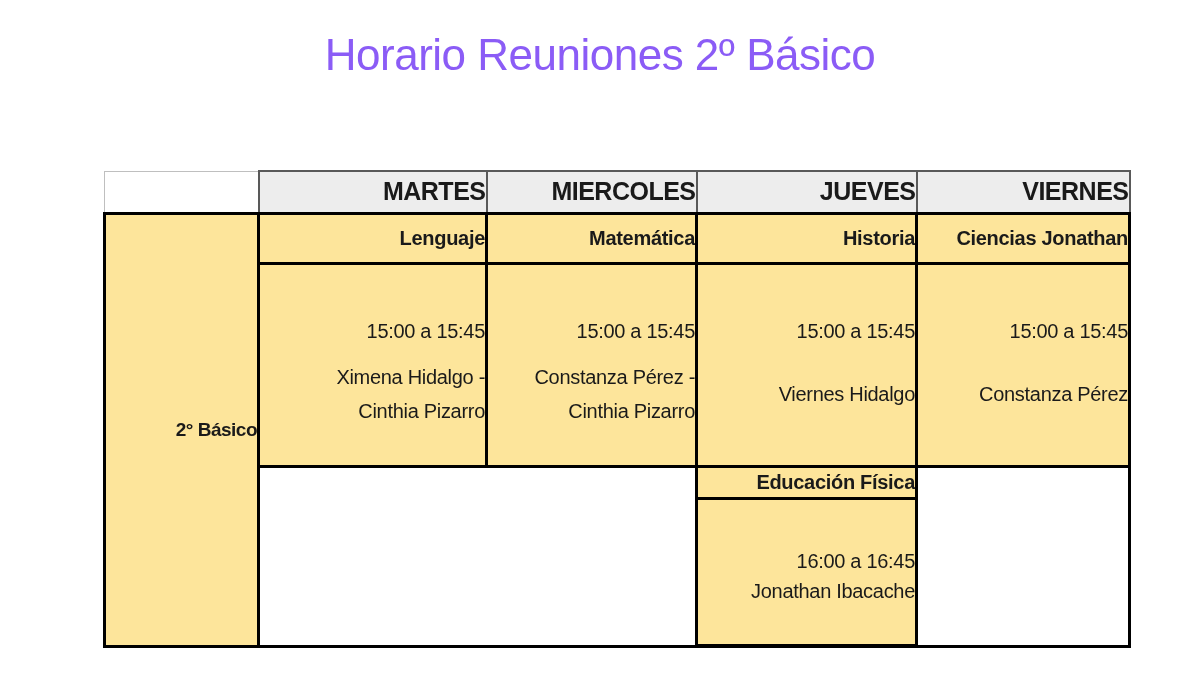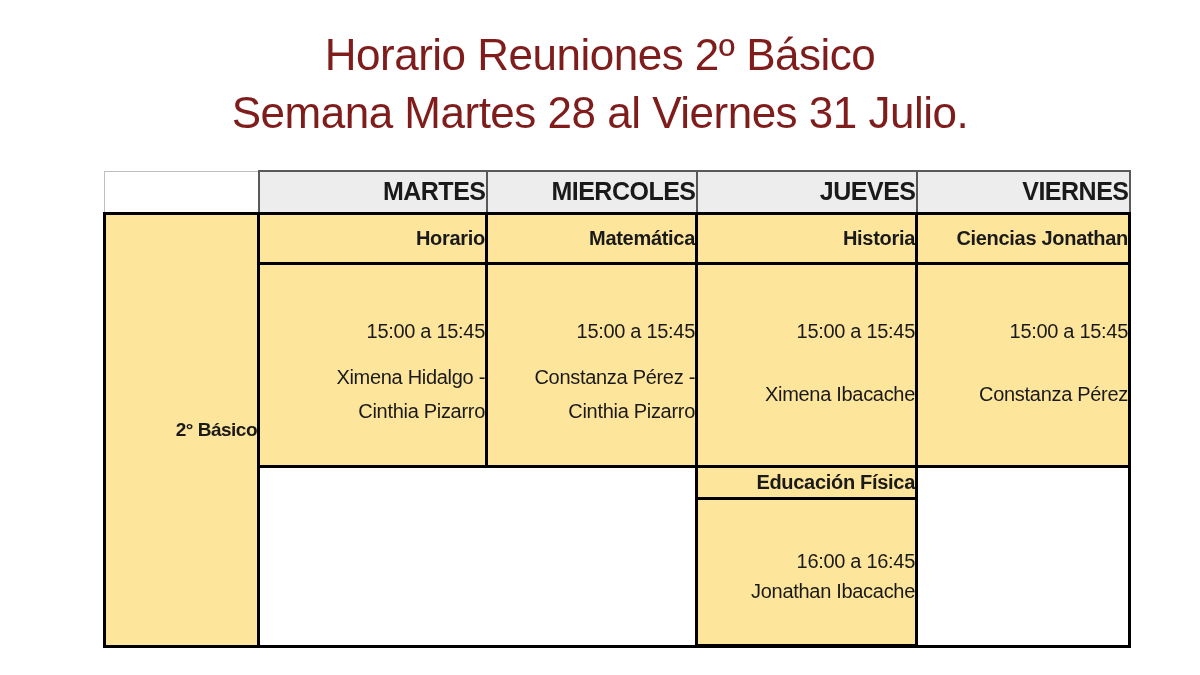--- a/index.html
+++ b/index.html
@@ -11,21 +11,21 @@
     --text-color:#1A1A1A;
   }
   *{margin:0;padding:0;box-sizing:border-box;}
   html,body{width:1200px;height:675px;background:#ffffff;overflow:hidden;}
   body{font-family:"Liberation Sans",sans-serif;color:var(--text-color);}
   .page{position:relative;width:1200px;height:675px;background:#ffffff;}
 
   .title-block{
     position:absolute;top:26px;left:0;width:1200px;
     text-align:center;font-size:44px;line-height:58px;
-    color:#7f1d1d;letter-spacing:-0.5px;
+    color:#8b5cf6;letter-spacing:-0.5px;
   }
 
   table.schedule{
     position:absolute;left:103px;top:170px;
     border-collapse:collapse;table-layout:fixed;
   }
   table.schedule td{
     text-align:right;vertical-align:middle;
     overflow:hidden;
   }
@@ -71,21 +71,20 @@
   td.ef-detail .teachers{line-height:30px;}
   tr.last-row td{border-bottom-width:4px;}
 </style>
 </head>
 <body>
 
 <div class="page">
 
   <div class="title-block">
     <div>Horario Reuniones 2º Básico</div>
-    <div>Semana Martes 28 al Viernes 31 Julio.</div>
   </div>
 
   <table class="schedule">
     <colgroup>
       <col style="width:154px">
       <col style="width:228px">
       <col style="width:210px">
       <col style="width:220px">
       <col style="width:213px">
     </colgroup>
@@ -93,21 +92,21 @@
       <tr style="height:42px">
         <td class="corner"></td>
         <td class="dayhdr">MARTES</td>
         <td class="dayhdr">MIERCOLES</td>
         <td class="dayhdr">JUEVES</td>
         <td class="dayhdr">VIERNES</td>
       </tr>
 
       <tr style="height:50px">
         <td class="cell row-label" rowspan="4">2° Básico</td>
-        <td class="cell subject">Horario</td>
+        <td class="cell subject">Lenguaje</td>
         <td class="cell subject">Matemática</td>
         <td class="cell subject">Historia</td>
         <td class="cell subject">Ciencias Jonathan</td>
       </tr>
 
       <tr style="height:203px">
         <td class="cell detail">
           <div class="time">15:00 a 15:45</div>
           <div class="teachers">
             <span>Ximena Hidalgo -</span>
@@ -117,21 +116,21 @@
         <td class="cell detail">
           <div class="time">15:00 a 15:45</div>
           <div class="teachers">
             <span>Constanza Pérez -</span>
             <span>Cinthia Pizarro</span>
           </div>
         </td>
         <td class="cell detail">
           <div class="time">15:00 a 15:45</div>
           <div class="teachers">
-            <span>Ximena Ibacache</span>
+            <span>Viernes Hidalgo</span>
             <span></span>
           </div>
         </td>
         <td class="cell detail">
           <div class="time">15:00 a 15:45</div>
           <div class="teachers">
             <span>Constanza Pérez</span>
             <span></span>
           </div>
         </td>

